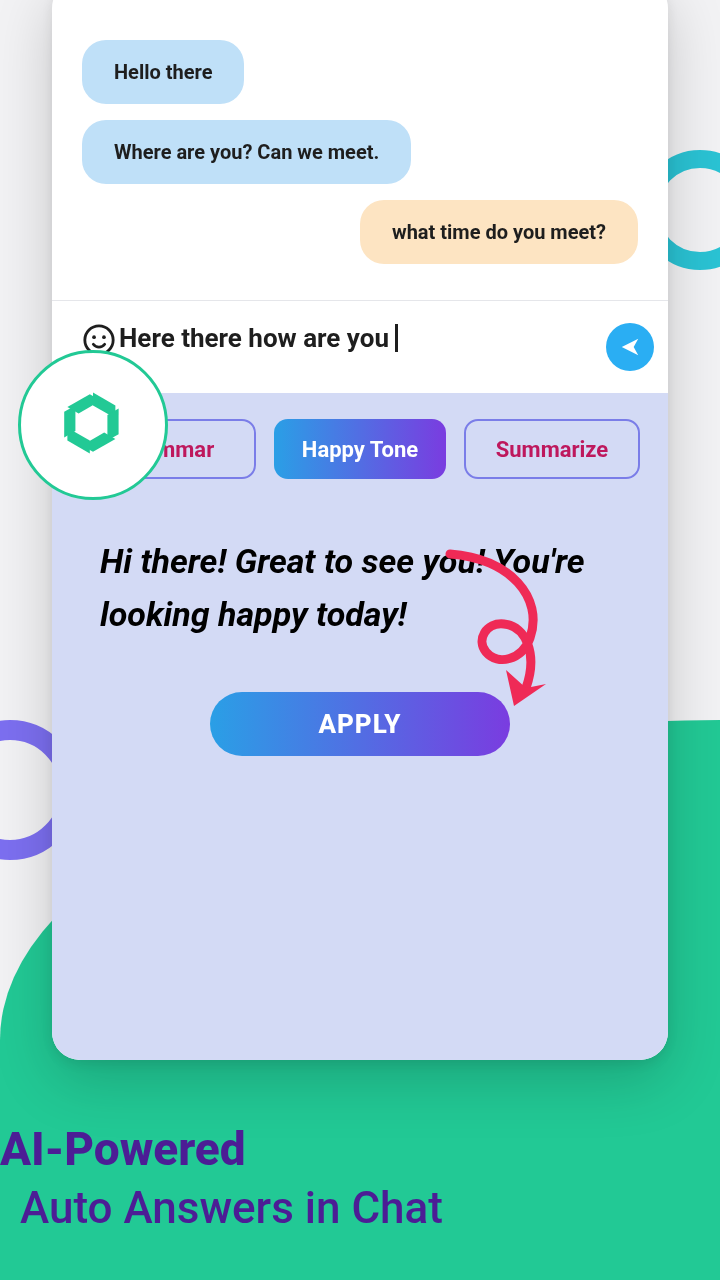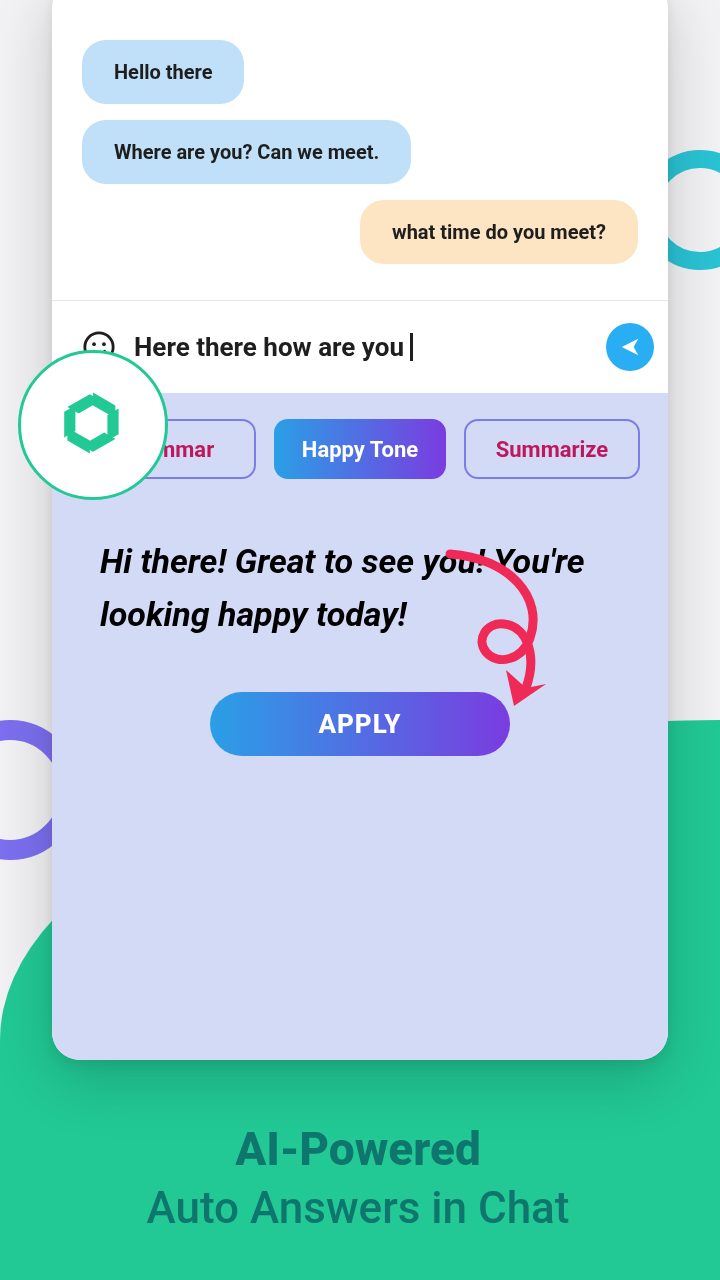--- a/index.html
+++ b/index.html
@@ -43,21 +43,21 @@
   .bubble.blue { background: #bfe0f8; }
   .bubble.orange { background: #fde4c2; }
 
   .time { font-size: 22px; color: #9da1aa; font-weight: 600; margin: 4px 0 44px 0; }
   .time.left { text-align: left; }
   .time.right { text-align: right; }
 
   .divider { height: 1px; background: #e5e6ea; margin: 10px 0 0 0; }
 
   .input-row {
-    display: flex; align-items: center; gap: 18px;
+    display: flex; align-items: flex-start; gap: 3px;
     padding: 22px 14px 22px 30px;
   }
   .emoji-icon { width: 34px; height: 34px; flex: 0 0 34px; }
   .emoji-icon svg { width: 100%; height: 100%; }
   .input-text { flex: 1; font-size: 26px; font-weight: 700; color: #1e1e1e; display: flex; align-items: center; }
   .cursor { display: inline-block; width: 3px; height: 28px; background: #1e1e1e; margin-left: 6px; }
   .send-btn {
     width: 48px; height: 48px; border-radius: 50%;
     background: #2aaef3; display: flex; align-items: center; justify-content: center;
     flex: 0 0 48px;
@@ -119,25 +119,24 @@
     left: 440px; top: 548px;
     width: 140px; height: 200px;
     pointer-events: none;
   }
   .arrow svg { width: 100%; height: 100%; overflow: visible; }
 
   
   .promo {
     position: absolute;
     left: 0; right: 4px; bottom: 46px;
-    text-align: center;
-    color: #0f766e;
+    color: #4c1d95;
   }
   .promo .l1 { font-size: 46px; font-weight: 800; margin-bottom: 6px; }
-  .promo .l2 { font-size: 44px; font-weight: 500; }
+  .promo .l2 { font-size: 44px; font-weight: 500; margin-left: 20px; }
 </style>
 </head>
 <body>
 
 <div class="deco-teal"></div>
 <div class="deco-purple"></div>
 <div class="wave"></div>
 
 <div class="phone">
 

